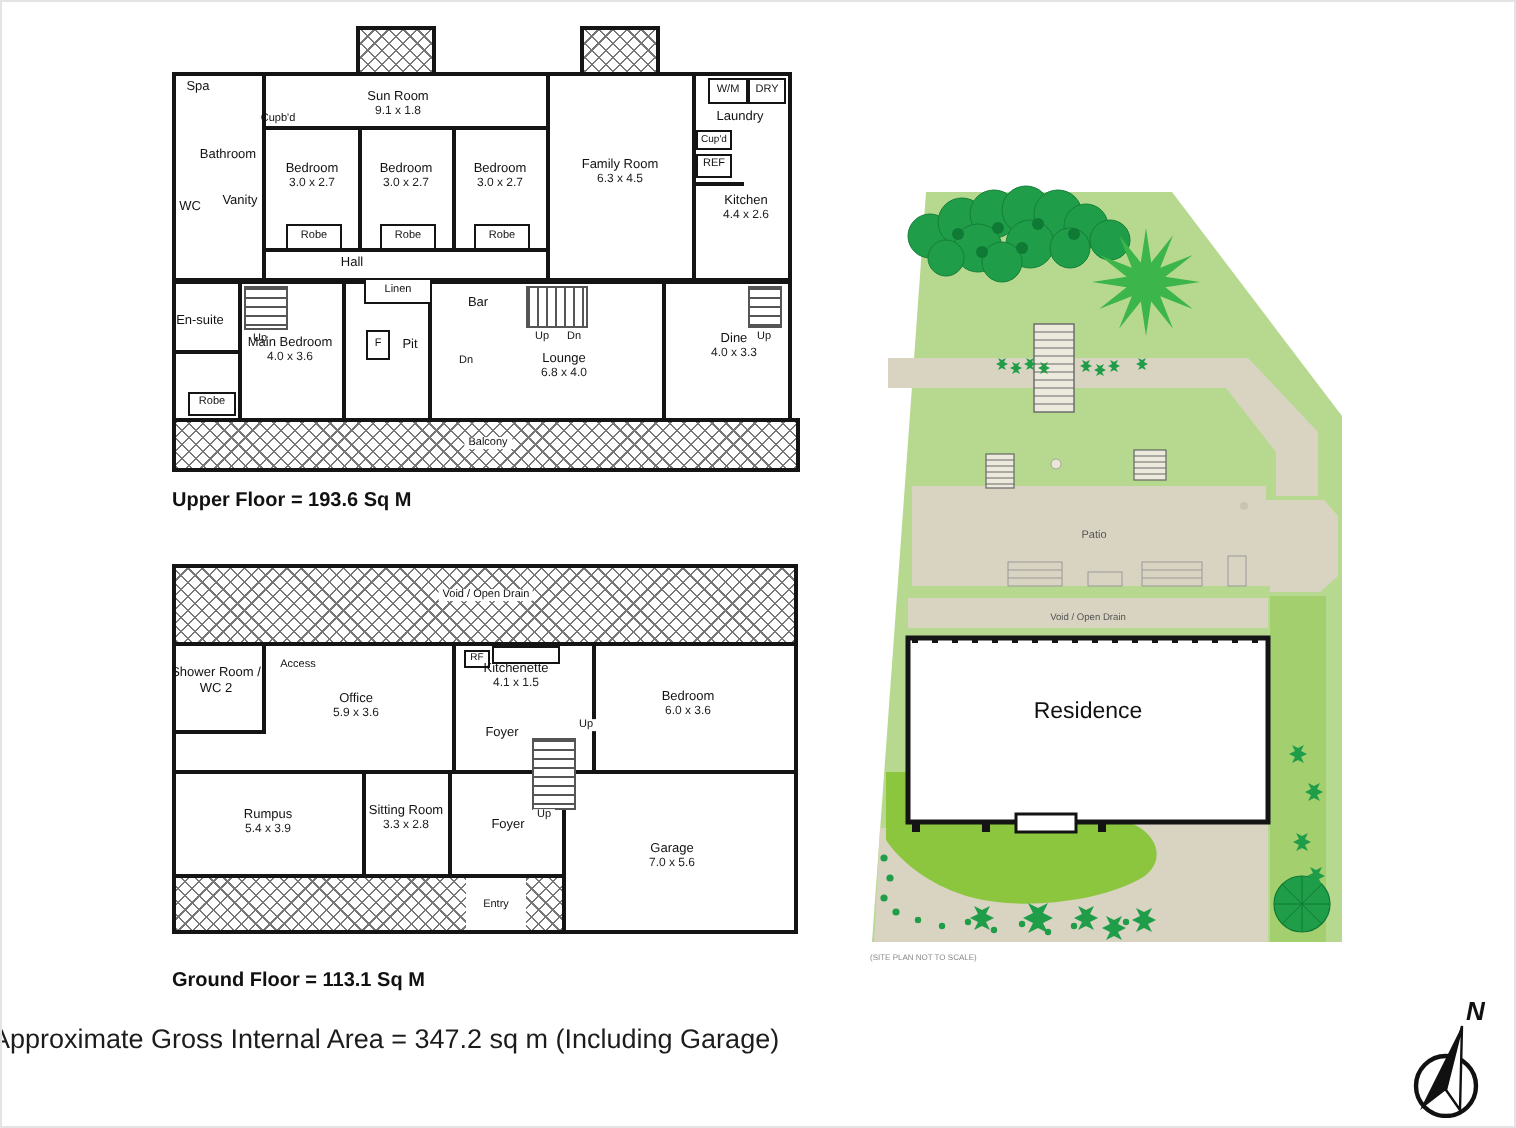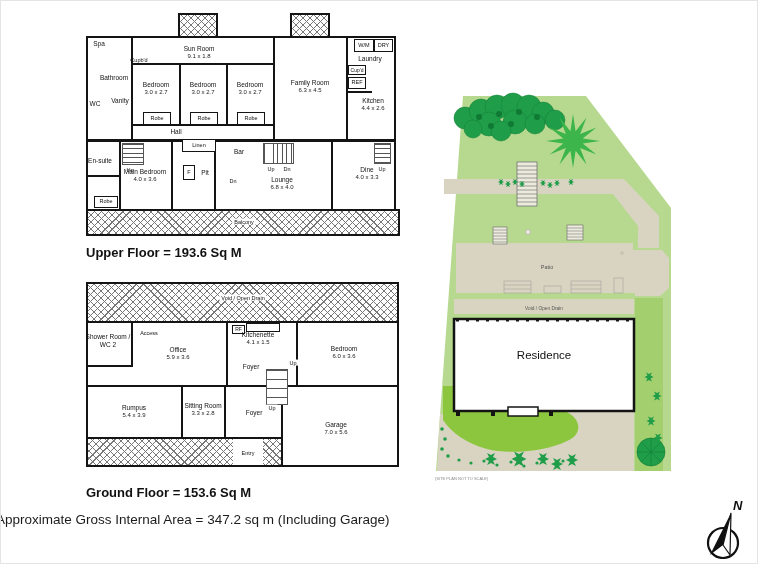--- a/index.html
+++ b/index.html
@@ -16,21 +16,21 @@
   .stairs{position:absolute;box-sizing:border-box;border:1px solid #555;background-color:#fff;
     background-image:repeating-linear-gradient(90deg,#555 0,#555 .8px,transparent .8px,transparent 4.5px);}
   .stairsV{background-image:repeating-linear-gradient(180deg,#555 0,#555 .8px,transparent .8px,transparent 4.5px);}
   .box{position:absolute;border:1.3px solid #141414;background:#fff;box-sizing:border-box;
        display:flex;align-items:center;justify-content:center;font-size:5.5px;line-height:1;color:#111;}
   .lbl{position:absolute;font-size:6.5px;line-height:1.25;color:#111;text-align:center;
        transform:translate(-50%,-50%);white-space:nowrap;}
   .lbl .dim{font-size:6px;color:#222;}
   .tiny{font-size:5.5px;}
   .wbg{background:#fff;padding:0 2px;}
-  .cap{position:absolute;font-weight:bold;font-size:13px;color:#111;white-space:nowrap;}
+  .cap{position:absolute;font-weight:bold;font-size:10px;color:#111;white-space:nowrap;}
   #footer-note{position:absolute;left:-5px;top:511px;font-size:13.5px;color:#1c1c1c;white-space:nowrap;}
   svg text{font-family:"Liberation Sans", sans-serif;}
 </style>
 </head>
 <body>
 
 <div id="canvas">
 
   <div class="plan" style="left:85px;top:12px;width:316px;height:226px;">
     <div class="hatch" style="left:92px;top:0;width:40px;height:25px;"></div>
@@ -193,21 +193,21 @@
         <div class="dim">3.3 x 2.8</div>
       </div>
     <div class="lbl" style="left:168px;top:134px;"><span>Foyer</span></div>
     <div class="lbl tiny" style="left:186px;top:129px;"><span class="wbg">Up</span></div>
     <div class="lbl" style="left:250px;top:150px;">
         <div>Garage</div>
         <div class="dim">7.0 x 5.6</div>
       </div>
     <div class="lbl tiny" style="left:162px;top:174px;"><span>Entry</span></div>
   </div>
-  <div class="cap" style="left:85px;top:484px;">Ground Floor = 153.6 Sq M</div>
+  <div class="cap" style="left:85px;top:484px;">Ground Floor = 113.1 Sq M</div>
 
   <svg class="abs" style="left:428px;top:83px;" width="290" height="400" viewBox="0 0 290 400">
 
     <polygon points="34,12 157,12 242,124 242,387 7,387" fill="#b6d98f"></polygon>
 
     <g fill="#d9d4c1">
       <polygon points="15,95 195,95 230,132 230,164 209,164 209,142 184,110 15,110"></polygon>
       <polygon points="27,159 204,159 204,166 233,166 240,174 240,204 231,212 206,212 206,209 27,209"></polygon>
       <rect x="25" y="215" width="180" height="15"></rect>
       <polygon points="11,330 25,330 25,327 205,327 205,387 8,387"></polygon>

